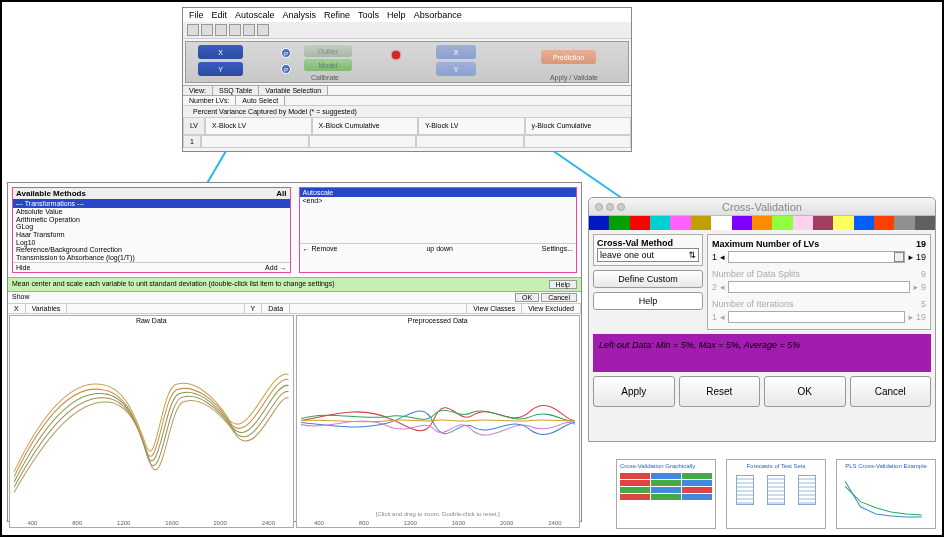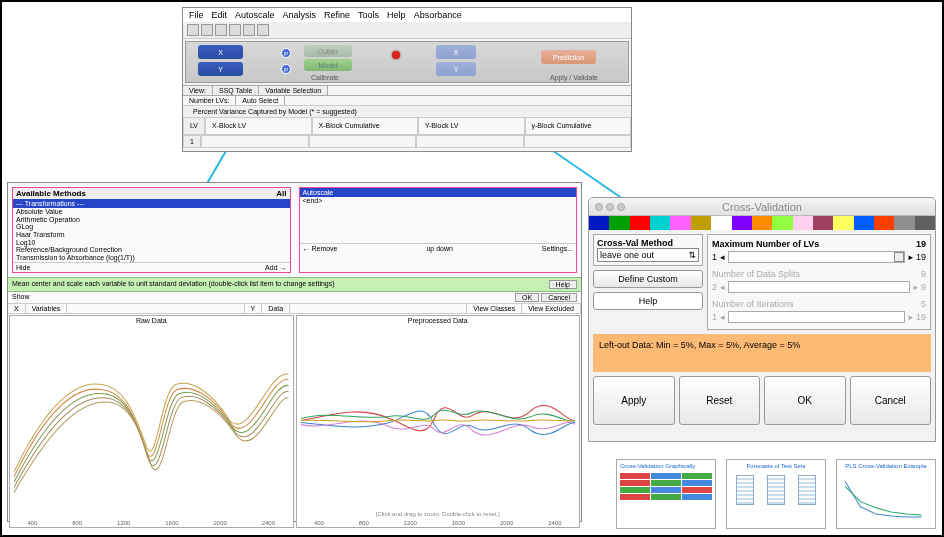--- a/index.html
+++ b/index.html
@@ -65,23 +65,23 @@
 .cv .body { display: flex; padding: 4px; gap: 4px; }
 .cv .left { width: 110px; }
 .cv .right { flex: 1; border: 1px solid #aaa; padding: 4px; background:#f8f8f8;}
 .cv .grp { border: 1px solid #aaa; padding: 3px; margin-bottom: 3px; background:#f8f8f8; }
 .cv .lbl { font-weight: bold; font-size: 9px; }
 .cv select, .cv .selbox { width: 100%; font-size: 9px; border:1px solid #888; background:#fff; padding:1px 2px; display:flex; justify-content:space-between; align-items:center;}
 .cv .btn { display: block; width: 100%; text-align: center; border: 1px solid #999; border-radius: 3px; background: linear-gradient(#fff,#e8e8e8); padding: 3px 0; font-size: 9px; margin-top: 4px; }
 .cv .sliderrow { display: flex; align-items: center; gap: 3px; font-size: 9px; margin: 2px 0; }
 .cv .slider { flex: 1; height: 12px; border: 1px solid #aaa; background: #fff; position: relative; }
 .cv .slider .sbtn { position:absolute; top:0; width:10px; height:10px; border:1px solid #888; background:#eee;}
-.cv .greenmsg { background: #fdba74; padding: 6px; font-size: 9px; margin: 0 4px; height: 38px;}
+.cv .greenmsg { background: #a21caf; padding: 6px; font-size: 9px; margin: 0 4px; height: 38px; font-style: italic;}
 .cv .btnrow { display: flex; gap: 4px; padding: 4px; }
-.cv .btnrow .b { flex: 1; text-align: center; border: 1px solid #999; border-radius: 3px; background: linear-gradient(#fff,#e8e8e8); padding: 18px 0; font-size: 10px; }
+.cv .btnrow .b { flex: 1; text-align: center; border: 1px solid #999; border-radius: 3px; background: linear-gradient(#fff,#e8e8e8); padding: 9px 0; font-size: 10px; }
 
 
 .thumbs { position: absolute; right: 6px; bottom: 6px; display: flex; gap: 10px; }
 .thumb { width: 100px; height: 70px; border: 1px solid #aaa; background: #fff; padding:3px; font-size:5px; overflow:hidden;}
 
 
 .arrow { position:absolute; stroke:#2ab7e8; stroke-width:2; fill:none; marker-end:url(#arr); }
 
 .disabled { color:#aaa; }
 </style>

